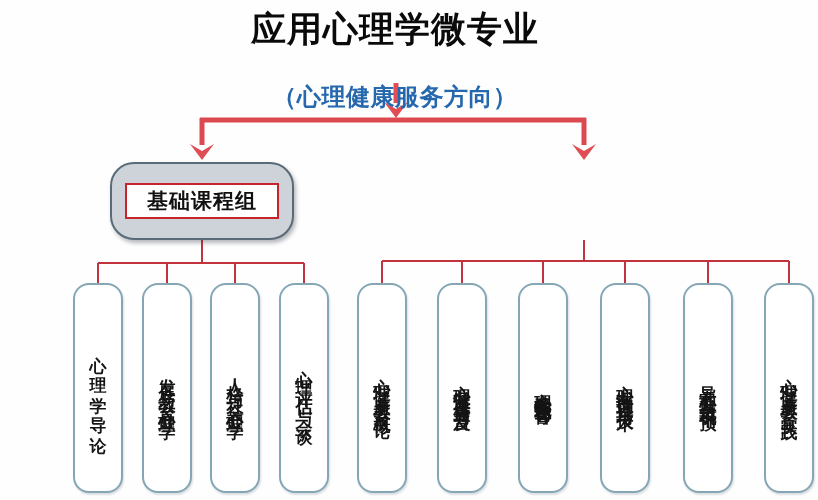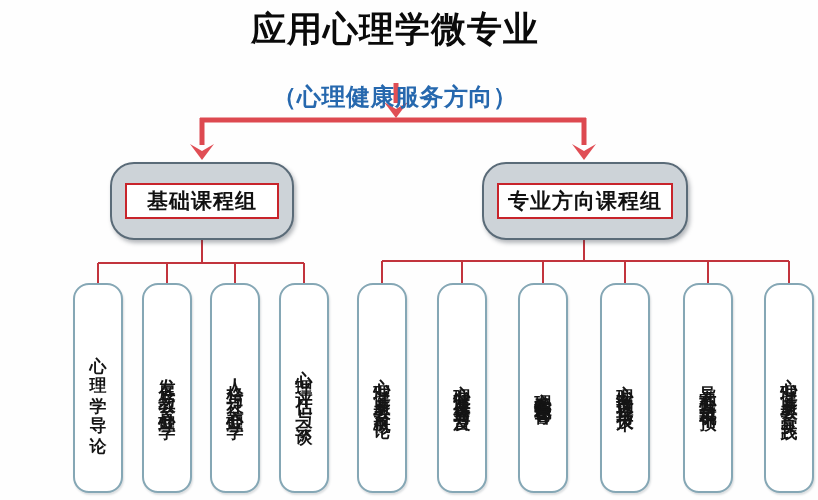--- a/index.html
+++ b/index.html
@@ -148,23 +148,20 @@
       <path d="M789,261 V284"></path>
     </g>
   </svg>
 
   <div class="title">应用心理学微专业</div>
   <div class="subtitle">（心理健康服务方向）</div>
 
   <div class="group-box left">
     <div class="group-label">基础课程组</div>
   </div>
-  <div class="group-box right">
-    <div class="group-label">专业方向课程组</div>
-  </div>
 
   <div class="leaf l1">
     <span class="leaf-text" style="letter-spacing: 20px; padding-top: 10px;">心理学导论</span>
   </div>
   <div class="leaf l2">
     <span class="leaf-text" style="letter-spacing: 6.25px; padding-top: 3.125px;">发展与教育心理学</span>
   </div>
   <div class="leaf l3">
     <span class="leaf-text" style="letter-spacing: 6.25px; padding-top: 3.125px;">人格与社会心理学</span>
   </div>

